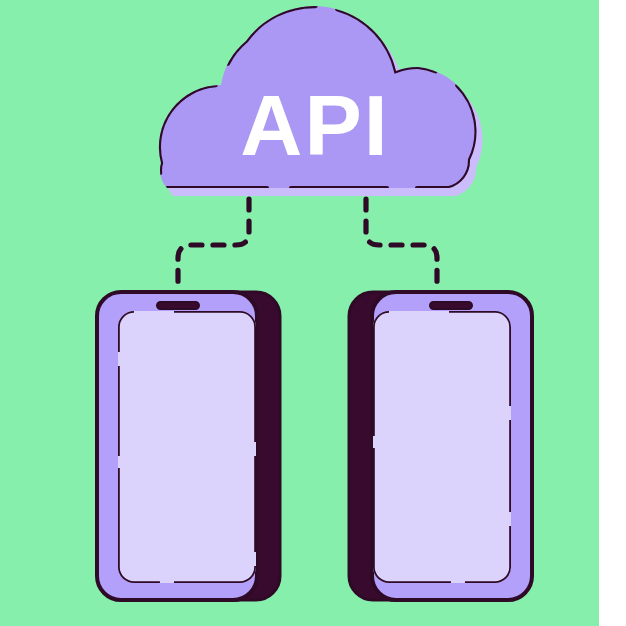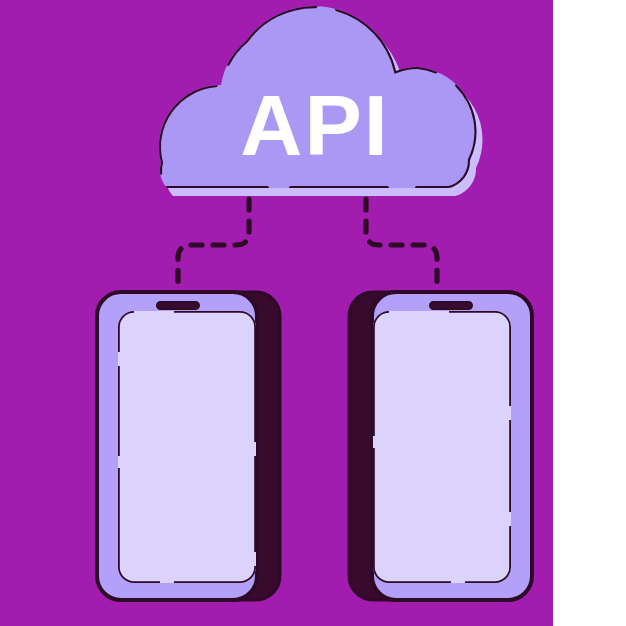--- a/index.html
+++ b/index.html
@@ -6,23 +6,23 @@
   html, body {
     margin: 0;
     padding: 0;
     background: #ffffff;
   }
   body {
     font-family: "Liberation Sans", sans-serif;
   }
   #stage {
     position: relative;
-    width: 553px;
+    width: 599px;
     height: 626px;
-    background: #a21caf;
+    background: #86efac;
     overflow: hidden;
   }
   #art {
     position: absolute;
     left: 0;
     top: 0;
     width: 626px;
     height: 626px;
     display: block;
   }

